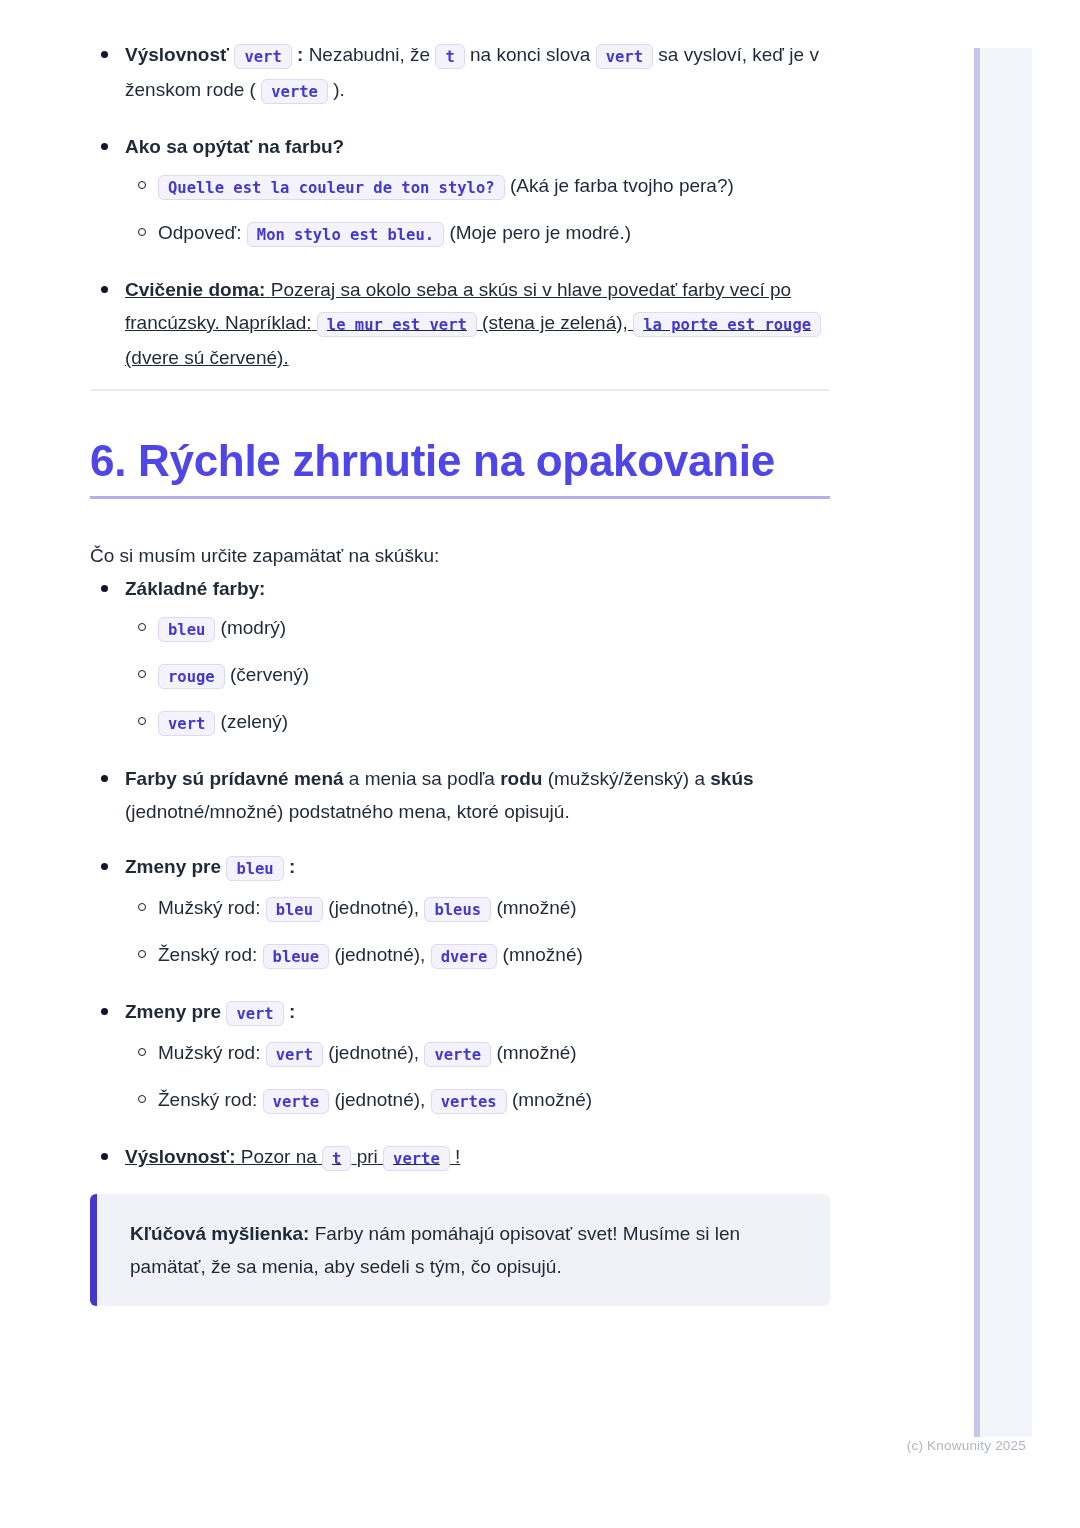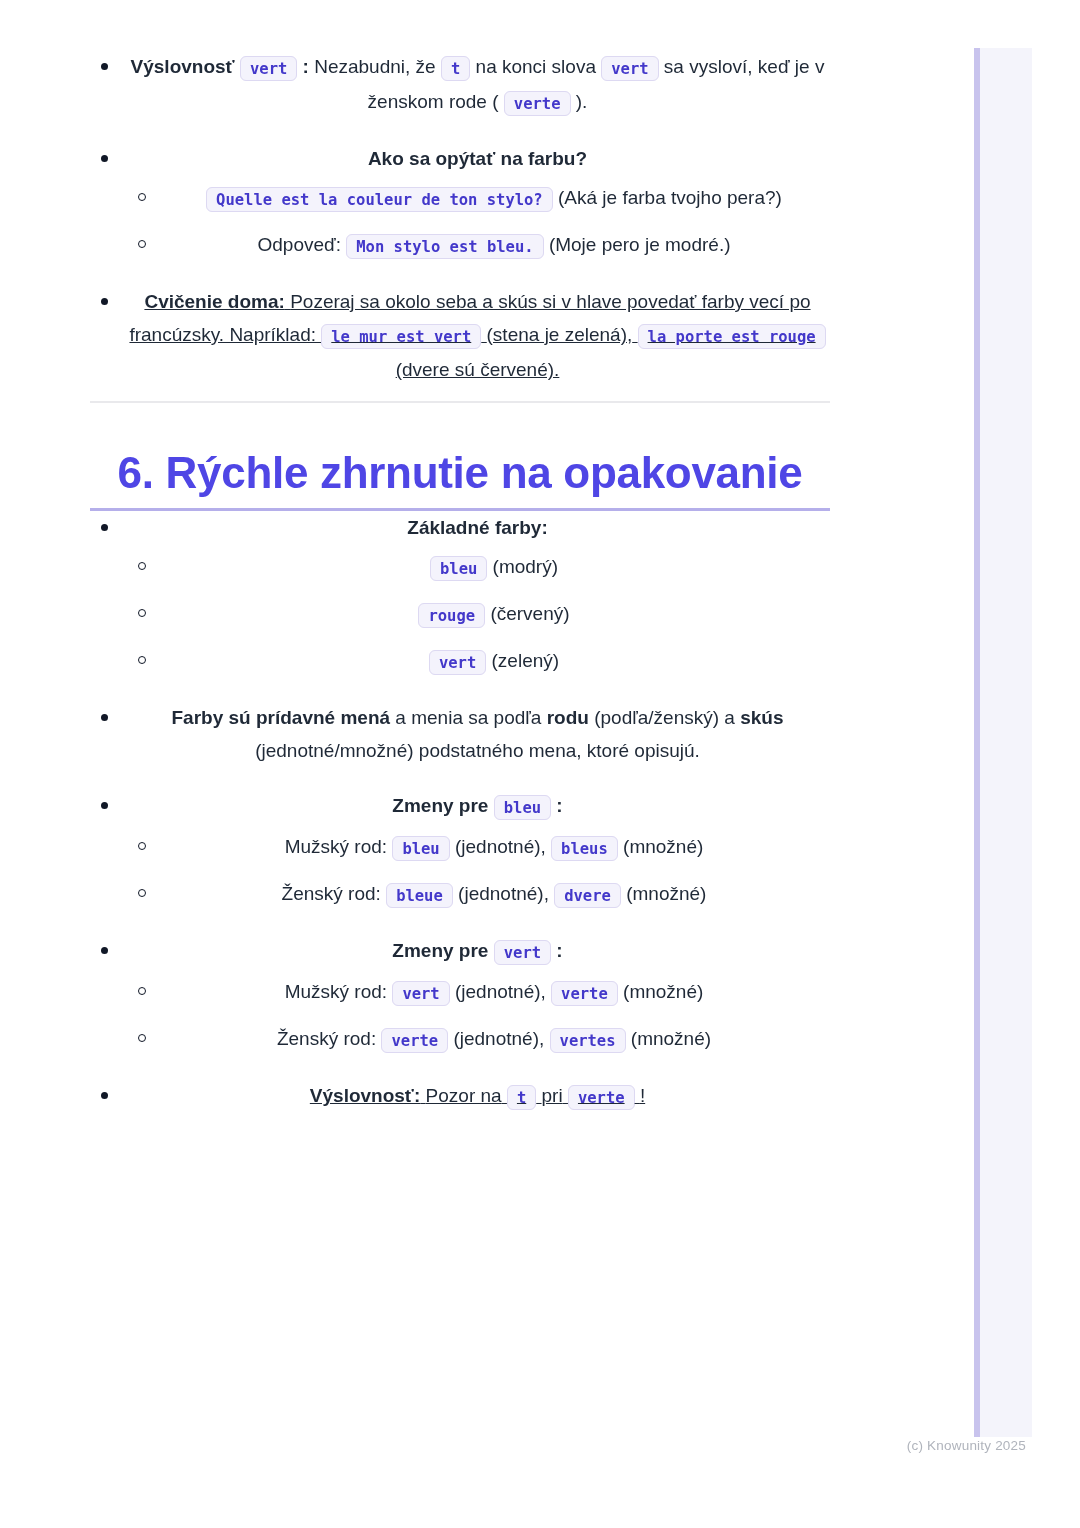--- a/index.html
+++ b/index.html
@@ -1,22 +1,22 @@
 <!DOCTYPE html>
 <html><head>
 <meta charset="utf-8">
 <style>
   html,body{margin:0;padding:0;}
   body{
     width:1080px;height:1528px;position:relative;background:#ffffff;
     font-family:"Liberation Sans",sans-serif;color:#1f2937;overflow:hidden;
   }
   .content{
-    position:absolute;left:90px;top:50px;width:740px;
-    font-size:19px;line-height:33px;text-align:center;
+    position:absolute;left:90px;top:38px;width:740px;
+    font-size:19px;line-height:33px;
   }
   .content > :first-child{margin-top:0;}
   ul.l1{list-style:none;margin:0;padding:0;}
   li.l1i{position:relative;padding-left:35px;margin-bottom:22px;}
   li.l1i:last-child{margin-bottom:0;text-decoration:underline;}
   li.l1i::before{
     content:"";position:absolute;left:11px;top:13px;width:7px;height:7px;
     border-radius:50%;background:#111827;
   }
   ul.l2{list-style:none;margin:6px 0 0 0;padding:0;}
@@ -61,34 +61,36 @@
       <ul class="l1 sec-list">
         <li class="l1i"><span class="b">Výslovnosť</span> <code class="badge">vert</code> <span class="b">:</span> <span class="t">Nezabudni, že</span> <code class="badge">t</code> <span class="t">na konci slova</span> <code class="badge">vert</code> <span class="t">sa vysloví, keď je v ženskom rode (</span> <code class="badge">verte</code> <span class="t">).</span></li>
         <li class="l1i"><span class="b">Ako sa opýtať na farbu?</span><ul class="l2">
             <li class="l2i"><code class="badge">Quelle est la couleur de ton stylo?</code> <span class="t">(Aká je farba tvojho pera?)</span></li>
             <li class="l2i"><span class="t">Odpoveď:</span> <code class="badge">Mon stylo est bleu.</code> <span class="t">(Moje pero je modré.)</span></li>
           </ul></li>
         <li class="l1i"><span class="b">Cvičenie doma:</span> <span class="t">Pozeraj sa okolo seba a skús si v hlave povedať farby vecí po francúzsky. Napríklad:</span> <code class="badge">le mur est vert</code> <span class="t">(stena je zelená),</span> <code class="badge">la porte est rouge</code> <span class="t">(dvere sú červené).</span></li>
       </ul>
       <hr class="div">
       <h2 class="h">6. Rýchle zhrnutie na opakovanie</h2>
+      <p class="para">Čo si musím určite zapamätať na skúšku:</p>
       <ul class="l1 sec-list">
         <li class="l1i"><span class="b">Základné farby:</span><ul class="l2">
             <li class="l2i"><code class="badge">bleu</code> <span class="t">(modrý)</span></li>
             <li class="l2i"><code class="badge">rouge</code> <span class="t">(červený)</span></li>
             <li class="l2i"><code class="badge">vert</code> <span class="t">(zelený)</span></li>
           </ul></li>
-        <li class="l1i"><span class="b">Farby sú prídavné mená</span> <span class="t">a menia sa podľa</span> <span class="b">rodu</span> <span class="t">(podľa/ženský) a</span> <span class="b">skús</span> <span class="t">(jednotné/množné) podstatného mena, ktoré opisujú.</span></li>
+        <li class="l1i"><span class="b">Farby sú prídavné mená</span> <span class="t">a menia sa podľa</span> <span class="b">rodu</span> <span class="t">(mužský/ženský) a</span> <span class="b">skús</span> <span class="t">(jednotné/množné) podstatného mena, ktoré opisujú.</span></li>
         <li class="l1i"><span class="b">Zmeny pre</span> <code class="badge">bleu</code> <span class="b">:</span><ul class="l2">
             <li class="l2i"><span class="t">Mužský rod:</span> <code class="badge">bleu</code> <span class="t">(jednotné),</span> <code class="badge">bleus</code> <span class="t">(množné)</span></li>
             <li class="l2i"><span class="t">Ženský rod:</span> <code class="badge">bleue</code> <span class="t">(jednotné),</span> <code class="badge">dvere</code> <span class="t">(množné)</span></li>
           </ul></li>
         <li class="l1i"><span class="b">Zmeny pre</span> <code class="badge">vert</code> <span class="b">:</span><ul class="l2">
             <li class="l2i"><span class="t">Mužský rod:</span> <code class="badge">vert</code> <span class="t">(jednotné),</span> <code class="badge">verte</code> <span class="t">(množné)</span></li>
             <li class="l2i"><span class="t">Ženský rod:</span> <code class="badge">verte</code> <span class="t">(jednotné),</span> <code class="badge">vertes</code> <span class="t">(množné)</span></li>
           </ul></li>
         <li class="l1i"><span class="b">Výslovnosť:</span> <span class="t">Pozor na</span> <code class="badge">t</code> <span class="t">pri</span> <code class="badge">verte</code> <span class="t">!</span></li>
       </ul>
+      <div class="callout"><span class="b">Kľúčová myšlienka:</span> <span class="t">Farby nám pomáhajú opisovať svet! Musíme si len pamätať, že sa menia, aby sedeli s tým, čo opisujú.</span></div>
     </div>
   <div class="side-line"></div>
   <div class="side-panel"></div>
   <div class="footer">(c) Knowunity 2025</div>
 </div>
 
 </body></html>

